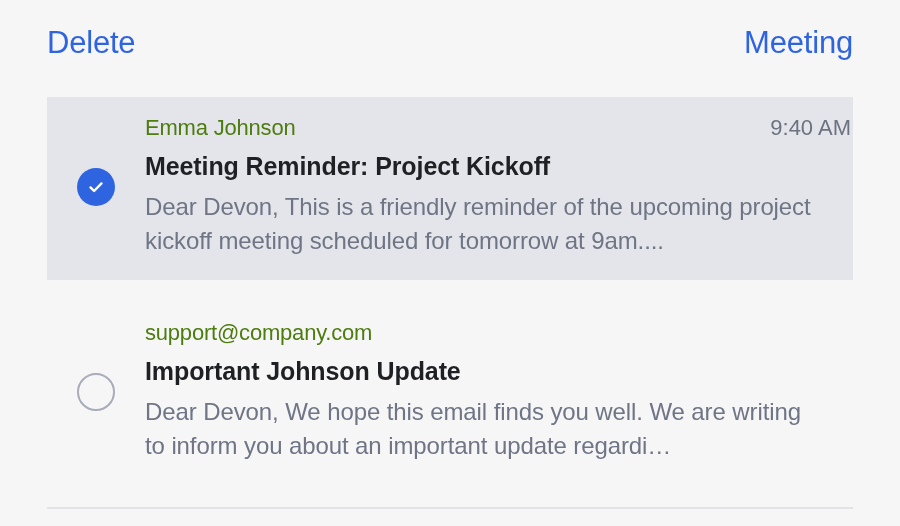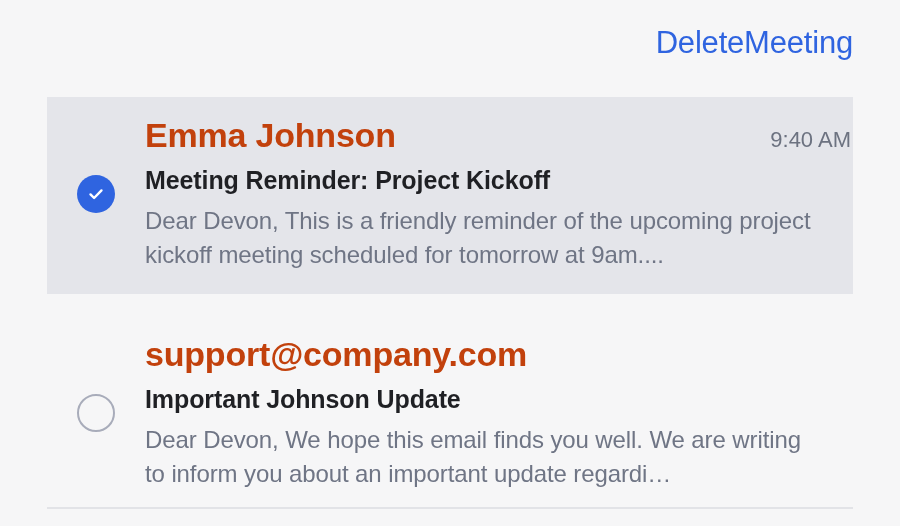--- a/index.html
+++ b/index.html
@@ -26,21 +26,21 @@
   .action-bar {
     position: absolute;
     top: 0;
     left: 0;
     width: 900px;
     height: 85px;
     box-sizing: border-box;
     padding: 0 47px;
     display: flex;
     align-items: center;
-    justify-content: flex-end;
+    justify-content: space-between;
   }
   .action-btn {
     color: #2f64e0;
     font-size: 31px;
     font-weight: 400;
     letter-spacing: -0.2px;
     line-height: 1;
     background: none;
     border: none;
     padding: 0;
@@ -108,23 +108,23 @@
     padding-right: 2px;
   }
 
   .row-top {
     display: flex;
     align-items: baseline;
     justify-content: space-between;
     gap: 16px;
   }
   .sender {
-    font-size: 34px;
-    font-weight: 700;
-    color: #c2410c;
+    font-size: 22px;
+    font-weight: 400;
+    color: #4d7c0f;
     letter-spacing: -0.2px;
     line-height: 1.18;
     white-space: nowrap;
     overflow: hidden;
     text-overflow: ellipsis;
   }
   .timestamp {
     font-size: 22px;
     font-weight: 400;
     color: #6c7280;

